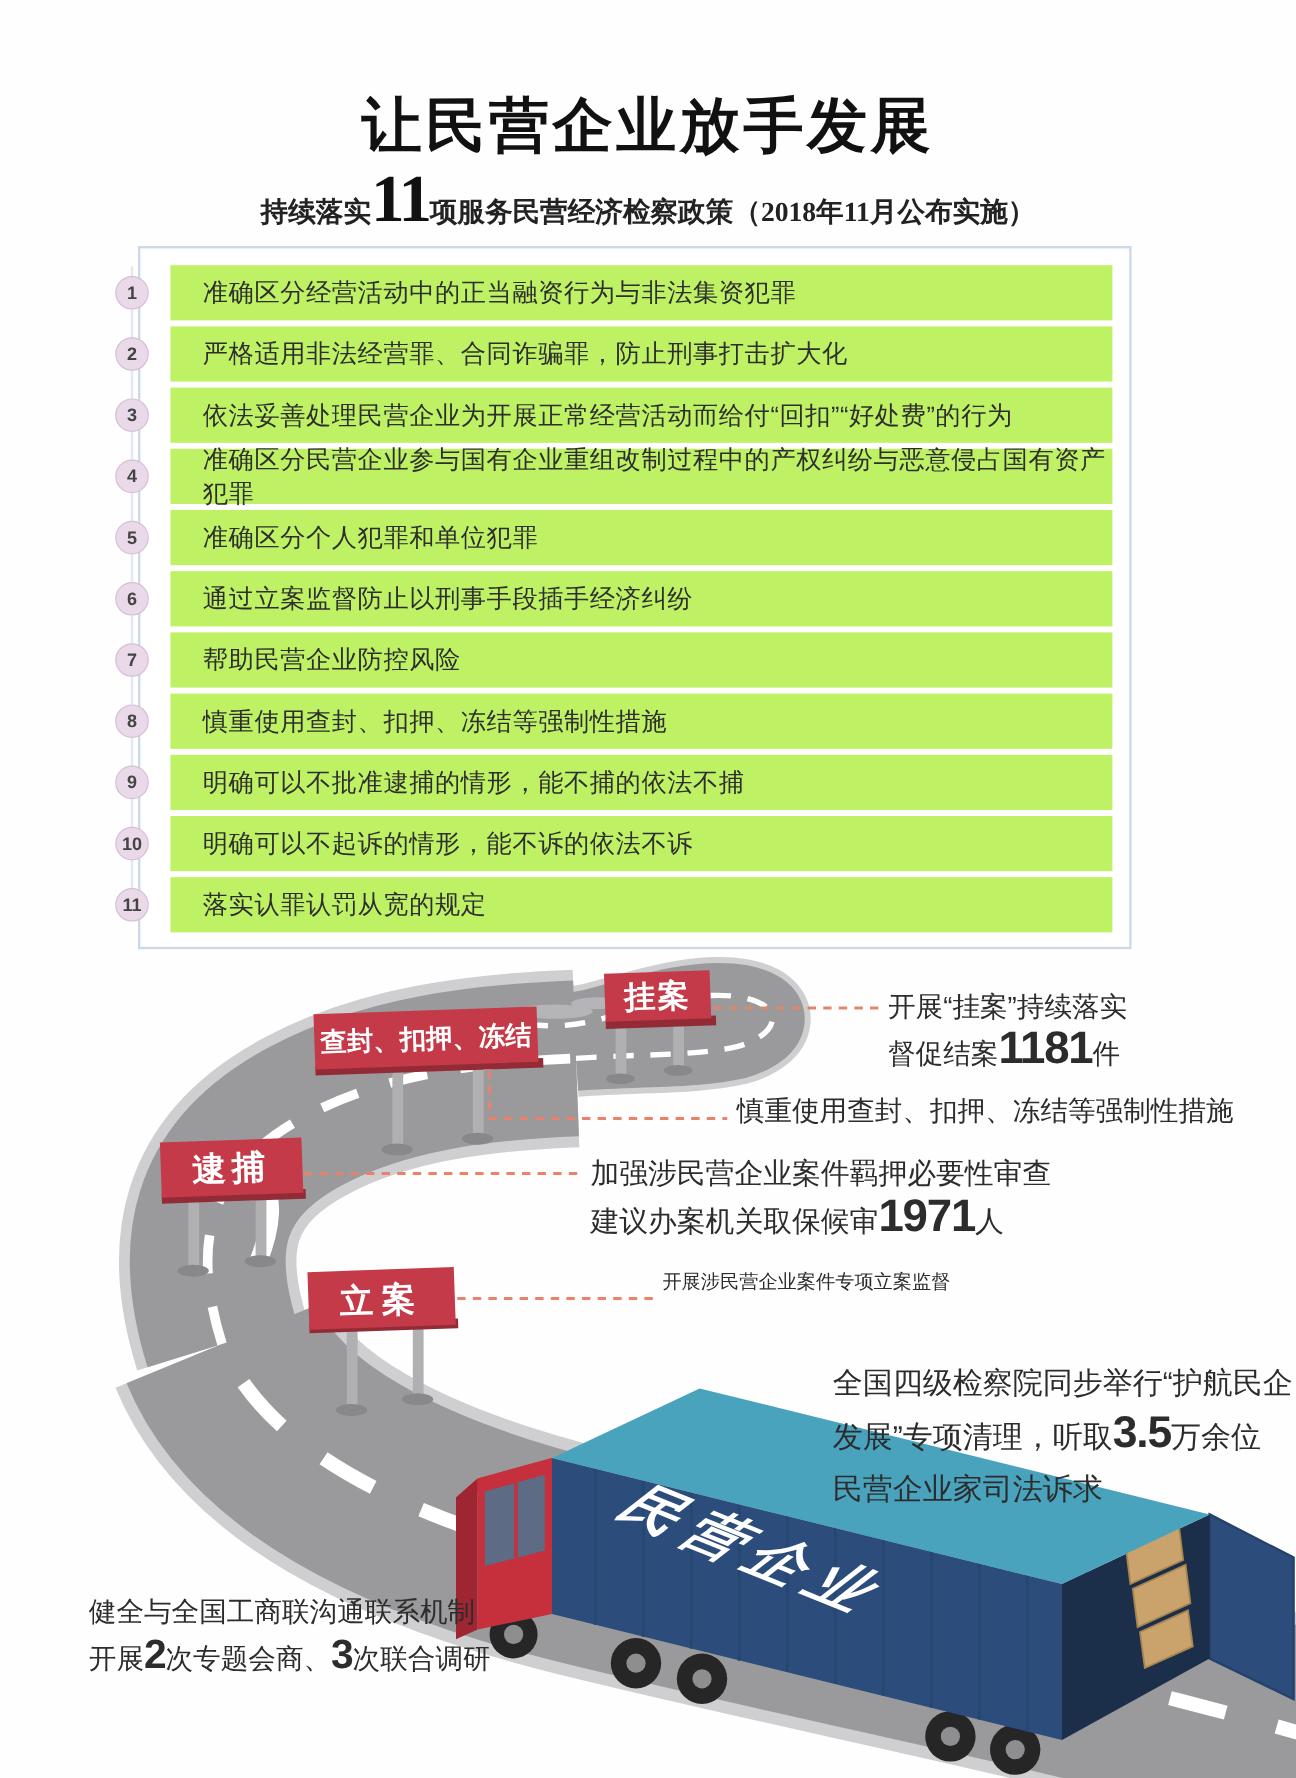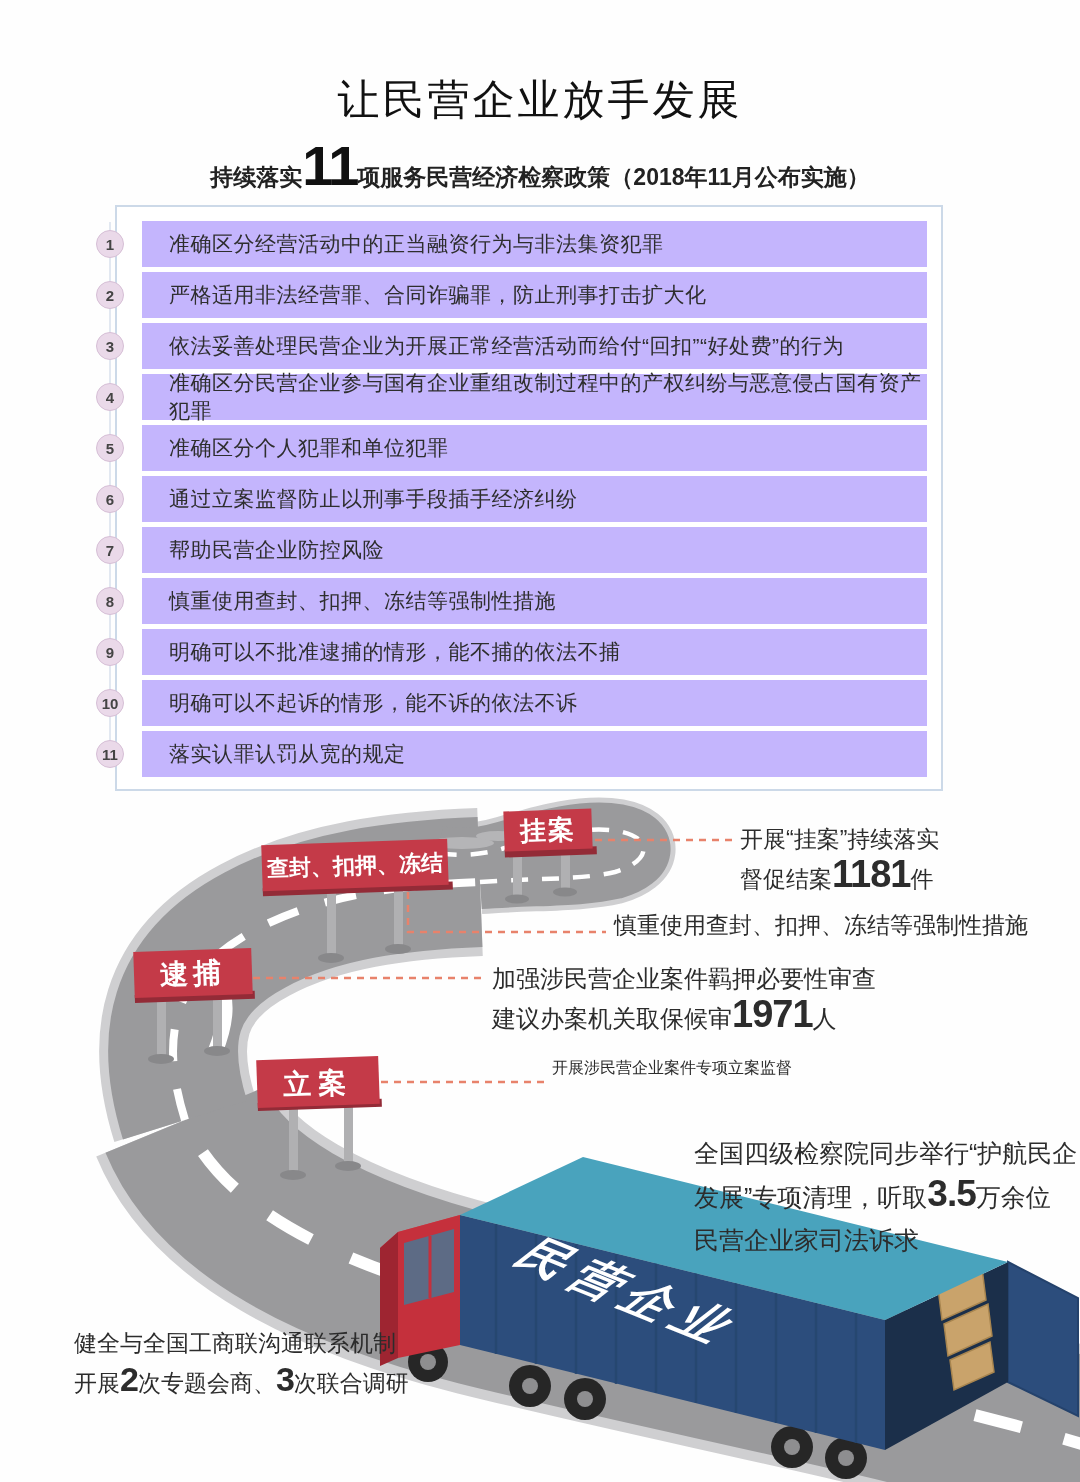--- a/index.html
+++ b/index.html
@@ -1,30 +1,30 @@
 <!DOCTYPE html>
 <html><head>
 <meta charset="utf-8">
 <style>
   html,body{margin:0;padding:0;background:#ffffff;}
   .page{position:relative;width:1080px;height:1482px;background:#fefefe;overflow:hidden;
         font-family:"Liberation Sans","DejaVu Sans",sans-serif;color:#1c1c1c;}
   
   .title{position:absolute;top:72px;left:0;width:100%;text-align:center;
-         font-size:42px;font-weight:normal;letter-spacing:3px;color:#111;}
-  .subtitle{position:absolute;top:138px;left:0;width:100%;text-align:center;white-space:nowrap;}
+         font-size:50px;font-weight:bold;letter-spacing:3px;color:#111;}
+  .subtitle{position:absolute;top:138px;left:0;width:100%;text-align:center;white-space:nowrap;font-family:Liberation Serif, serif;}
   .subtitle .st{font-size:23px;font-weight:bold;color:#222;}
   .subtitle .stnum{font-size:56px;font-weight:bold;color:#111;line-height:1;letter-spacing:-2px;}
   
   .panel{position:absolute;left:115px;top:205px;width:828px;height:586px;box-sizing:border-box;
          border:2px solid #ccd9e8;background:#ffffff;padding:14px 14px 14px 25px;
          display:flex;flex-direction:column;gap:5px;}
   .connector{position:absolute;left:109px;top:222px;width:2px;height:540px;background:#e2e8f1;}
   .prow{position:relative;height:46px;display:flex;align-items:center;}
-  .pbox{flex:1;height:46px;background:#c4b5fd;display:flex;align-items:center;
+  .pbox{flex:1;height:46px;background:#bef264;display:flex;align-items:center;
         padding-left:27px;font-size:21px;color:#2e2e2e;letter-spacing:0.5px;}
   .pnum{position:absolute;left:-46px;top:9px;width:28px;height:28px;border-radius:50%;
         background:#ead9e9;border:1px solid #d6bfd6;box-sizing:border-box;
         display:flex;align-items:center;justify-content:center;
         font-size:15px;font-weight:bold;color:#444;z-index:2;}
   
   .scene{position:absolute;left:0;top:790px;width:1080px;height:692px;}
   
   .ann{position:absolute;white-space:nowrap;color:#2c2c2c;}
   .ann .big{font-weight:bold;line-height:1;letter-spacing:-1px;}

